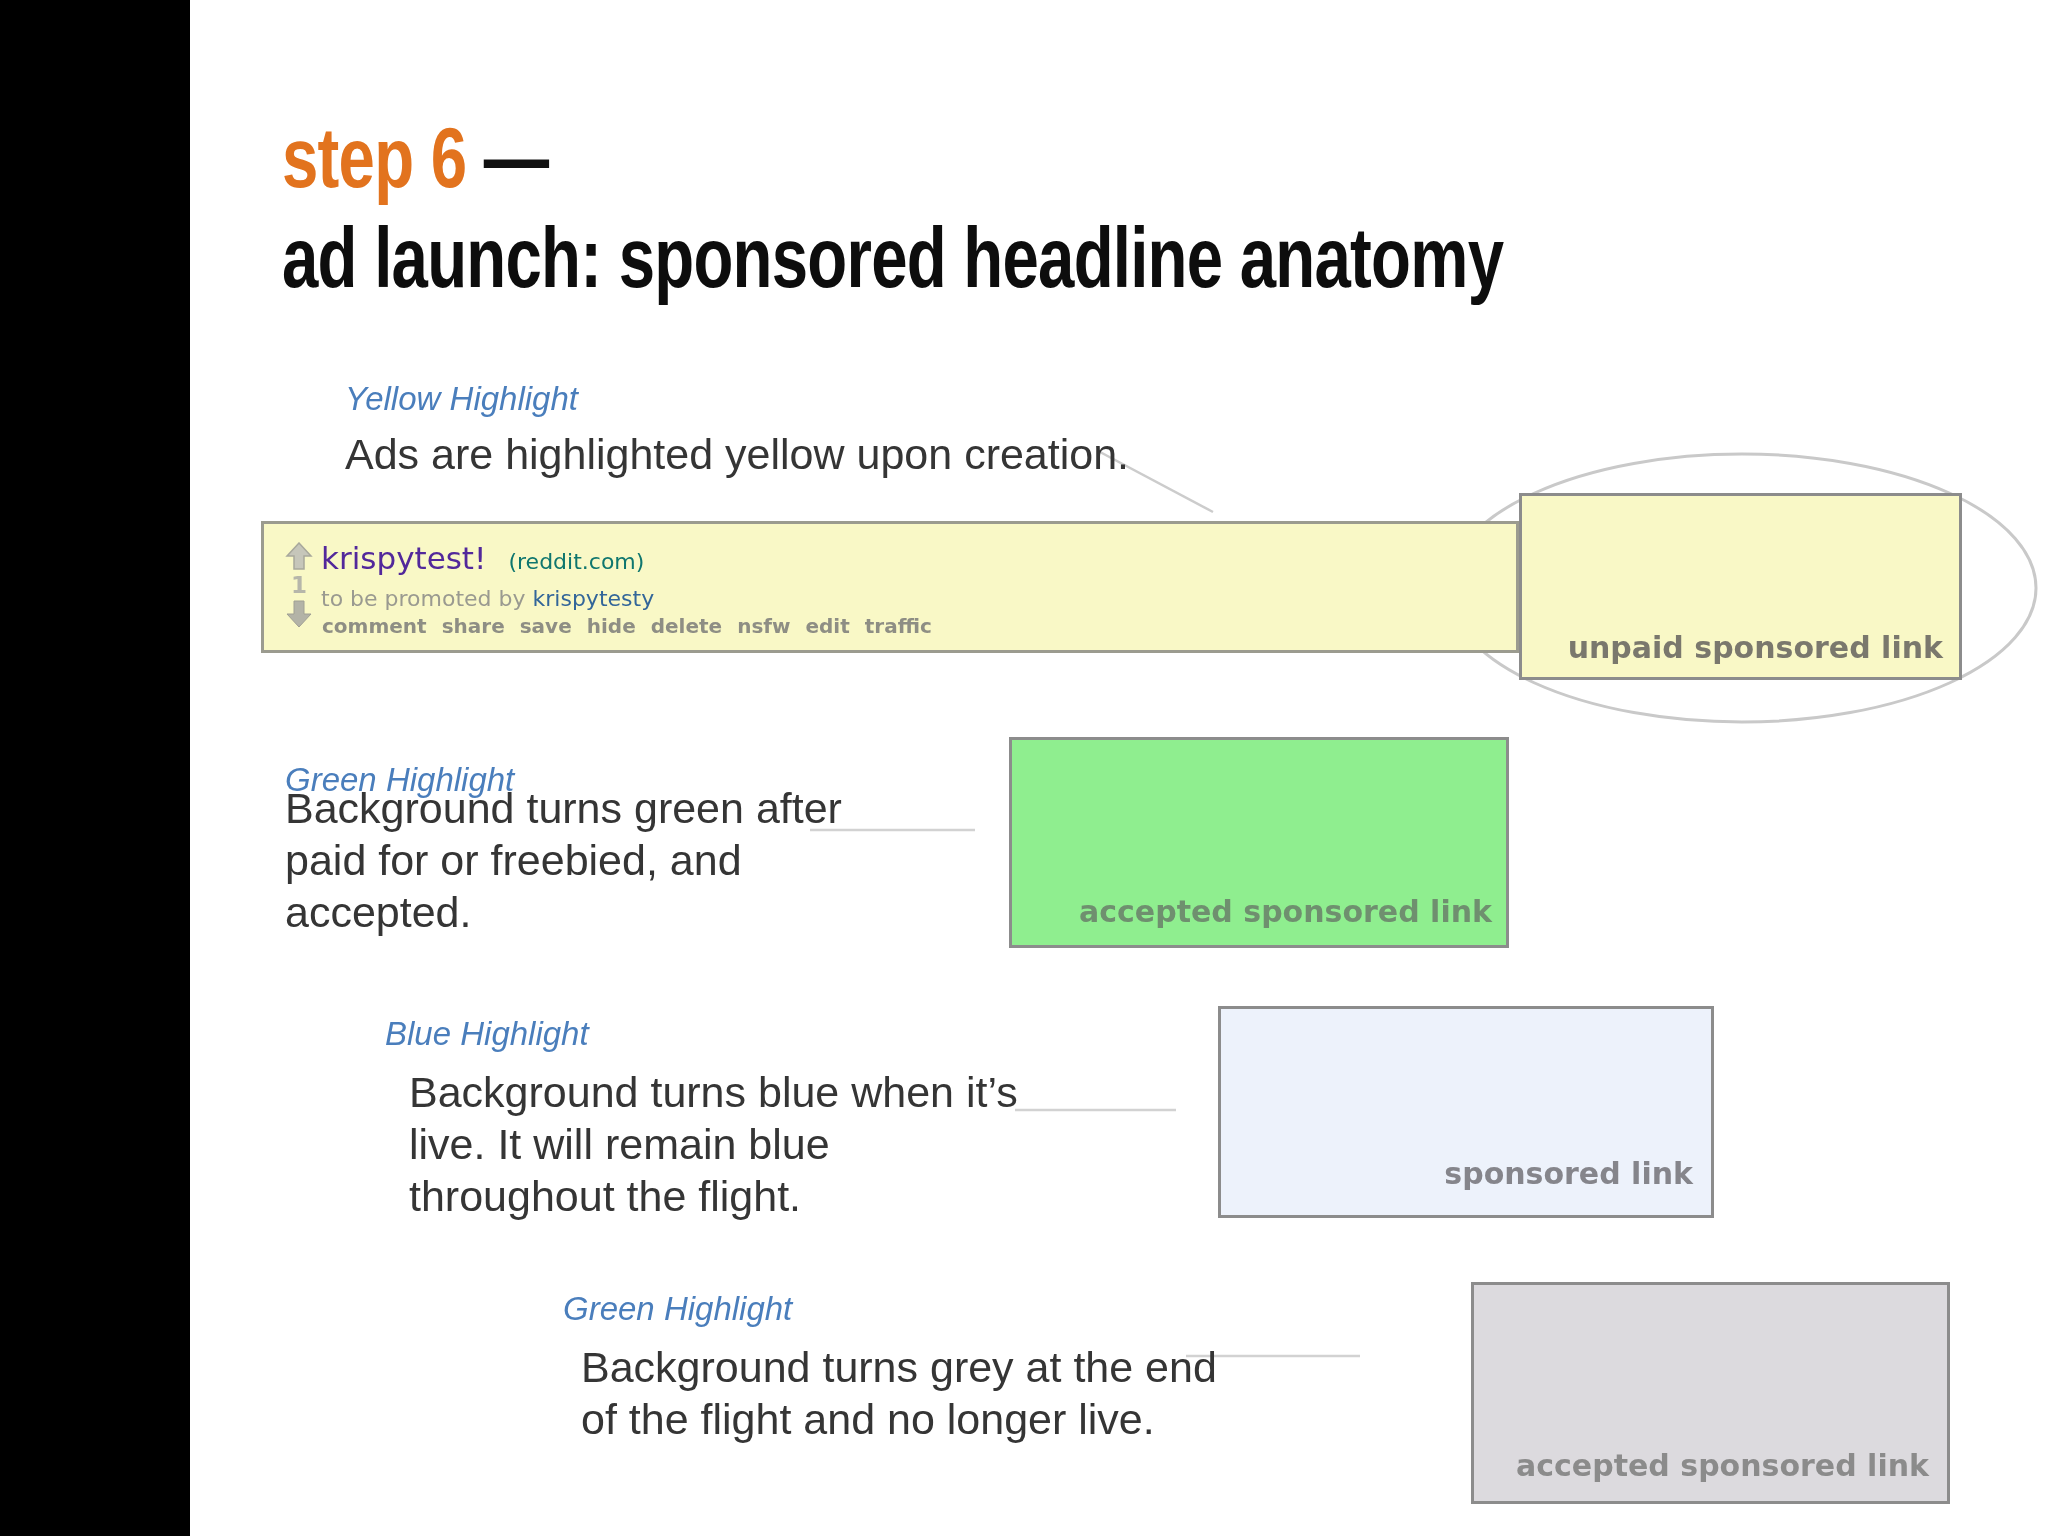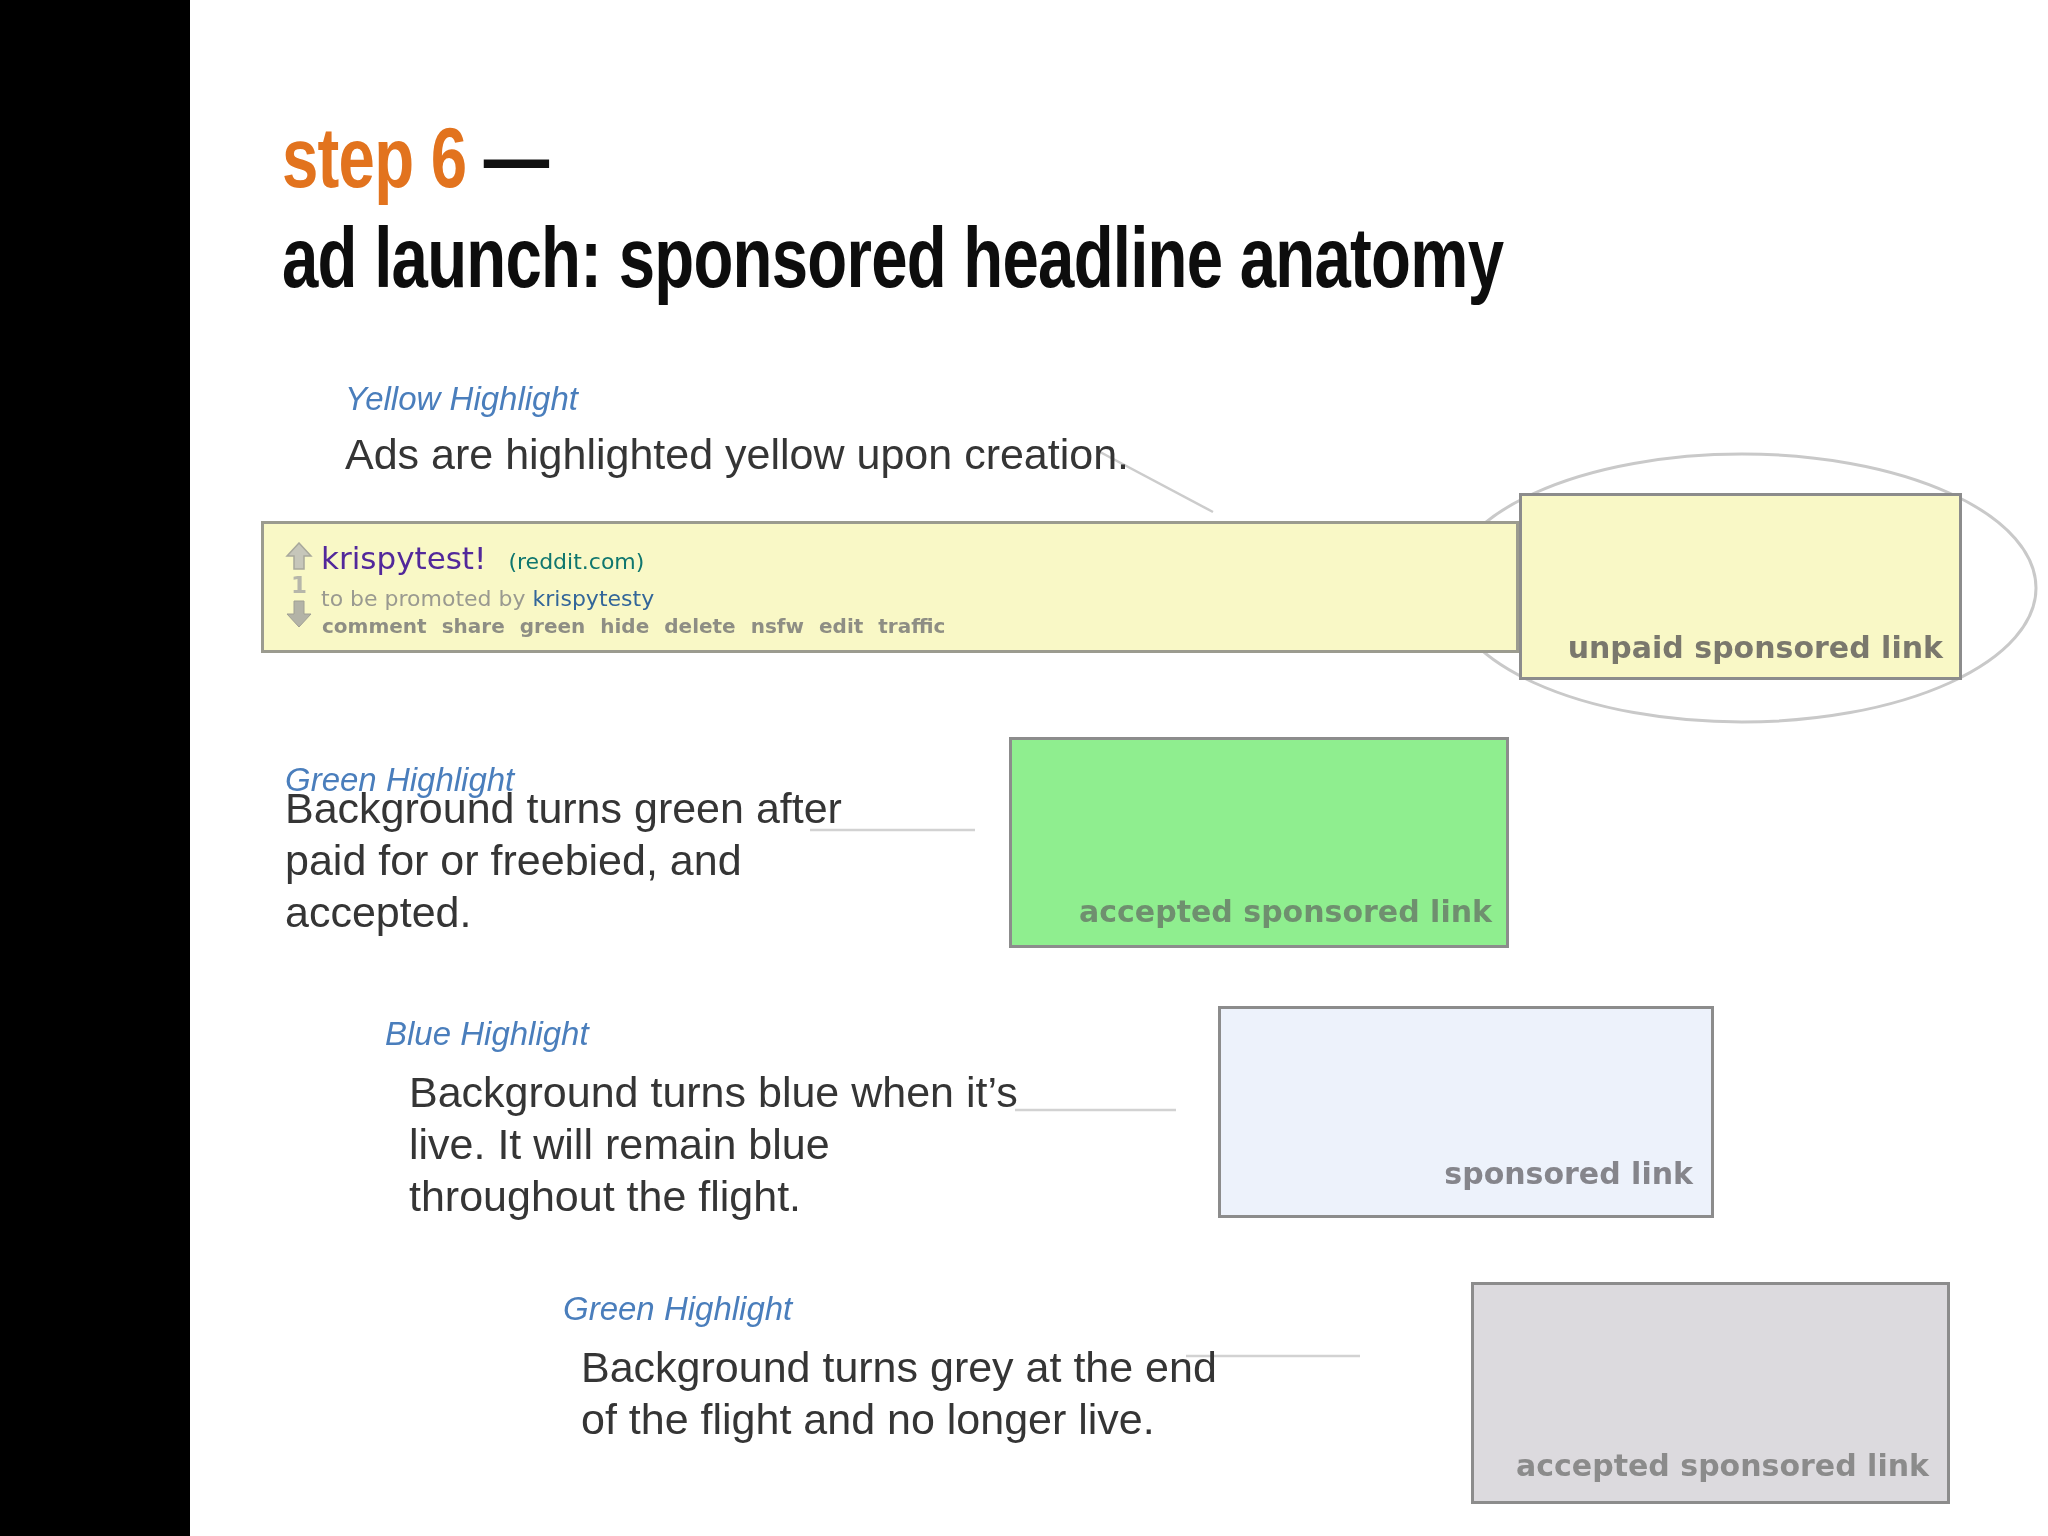--- a/index.html
+++ b/index.html
@@ -85,21 +85,21 @@
       <path d="M14 27 L2 14 L9 14 L9 1 L19 1 L19 14 L26 14 Z" fill="#b3b3a7" stroke="#a0a094" stroke-width="1"></path>
     </svg>
   </div>
   <div class="ad-title-row">
     <span class="ad-title">krispytest!</span><span class="ad-domain">(reddit.com)</span>
   </div>
   <div class="ad-tagline">
     <span>to be promoted by </span><span class="ad-user">krispytesty</span>
   </div>
   <div class="ad-links">
-    <span>comment</span><span>share</span><span>green</span><span>hide</span><span>delete</span><span>nsfw</span><span>edit</span><span>traffic</span>
+    <span>comment</span><span>share</span><span>save</span><span>hide</span><span>delete</span><span>nsfw</span><span>edit</span><span>traffic</span>
   </div>
 </div>
 
 <div class="abs swatch box-unpaid">
   <span class="lbl">unpaid sponsored link</span>
 </div>
 
 <div class="abs sec-head z3" style="left:285px;top:761px;">Green Highlight</div>
 <div class="abs sec-body z3" style="left:285px;top:782px;">Background turns green after
 paid for or freebied, and

